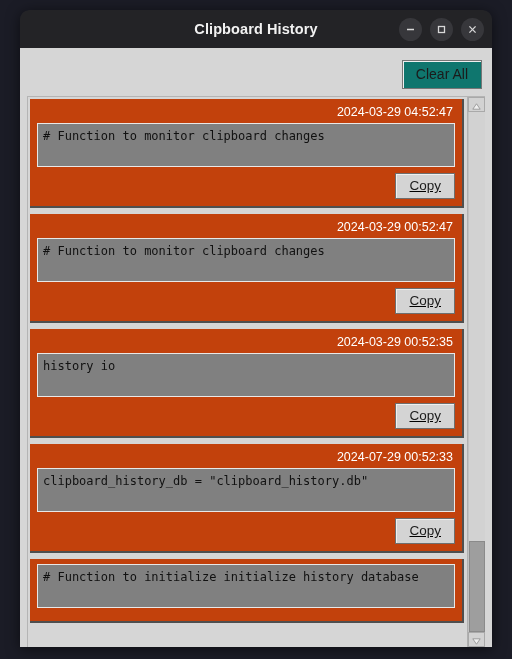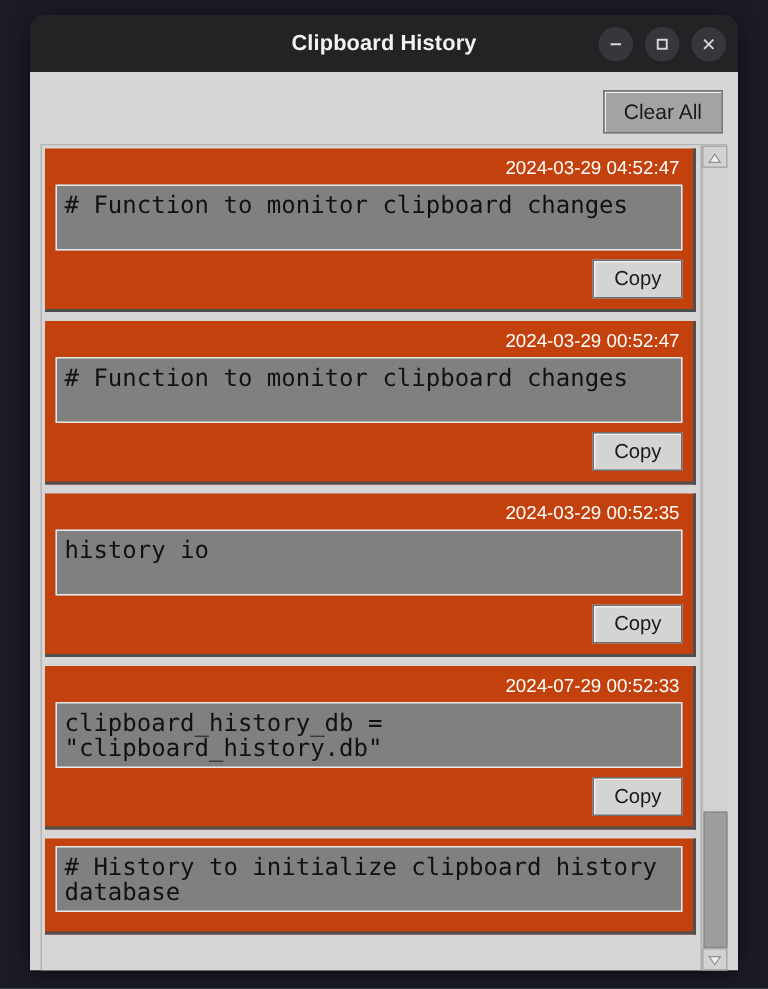--- a/index.html
+++ b/index.html
@@ -86,21 +86,21 @@
 
   
   #toolbar {
     display: flex;
     justify-content: flex-end;
     align-items: center;
     padding: 5px 3px 7px 0;
     flex: 0 0 auto;
   }
   #clear-all-btn {
-    background: #a3a3a3;
+    background: #0f766e;
     border: 1px solid #767676;
     color: #1b1b1b;
     font-size: 14px;
     font-family: "Liberation Sans", sans-serif;
     padding: 5px 13px 6px 13px;
     cursor: pointer;
     border-radius: 0;
     box-shadow: inset 1px 1px 0 #efefef;
   }
 
@@ -135,33 +135,34 @@
     color: #ffffff;
     font-size: 12.5px;
     padding: 1px 2px 4px 0;
     user-select: none;
   }
   .card-textbox {
     border: 1px solid #e8e8e8;
     background: #808080;
     color: #111111;
     font-family: "DejaVu Sans Mono", "Liberation Mono", monospace;
-    font-size: 16px;
+    font-size: 12px;
     line-height: 17px;
     padding: 4px 5px 4px 5px;
     min-height: 44px;
     box-sizing: border-box;
     white-space: pre-wrap;
     word-break: break-word;
     overflow: hidden;
   }
   .card-actions {
     display: flex;
     justify-content: flex-end;
     padding-top: 6px;
+    text-decoration: underline;
   }
   .copy-btn {
     background: #d4d4d4;
     border: 1px solid #6e6e6e;
     color: #1b1b1b;
     font-size: 13.5px;
     font-family: "Liberation Sans", sans-serif;
     padding: 4px 13px 5px 13px;
     cursor: pointer;
     box-shadow: inset 1px 1px 0 #efefef;
@@ -269,21 +270,21 @@
               </div>
             </div>
             <div class="card">
               <div class="card-timestamp">2024-07-29 00:52:33</div>
               <div class="card-textbox">clipboard_history_db = "clipboard_history.db"</div>
               <div class="card-actions">
                 <button class="copy-btn">Copy</button>
               </div>
             </div>
             <div class="card">
-              <div class="card-textbox"># History to initialize clipboard history database</div>
+              <div class="card-textbox"># Function to initialize initialize history database</div>
               <div class="card-actions"></div>
             </div>
           </div>
 
         <div id="scrollbar">
           <div class="sb-arrow">
             <span>
               <svg width="9" height="7" viewBox="0 0 9 7">
                 <polygon points="4.5,0.8 8.2,6.2 0.8,6.2" fill="#f0f0f0" stroke="#8e8e8e" stroke-width="0.8"></polygon>
               </svg>

